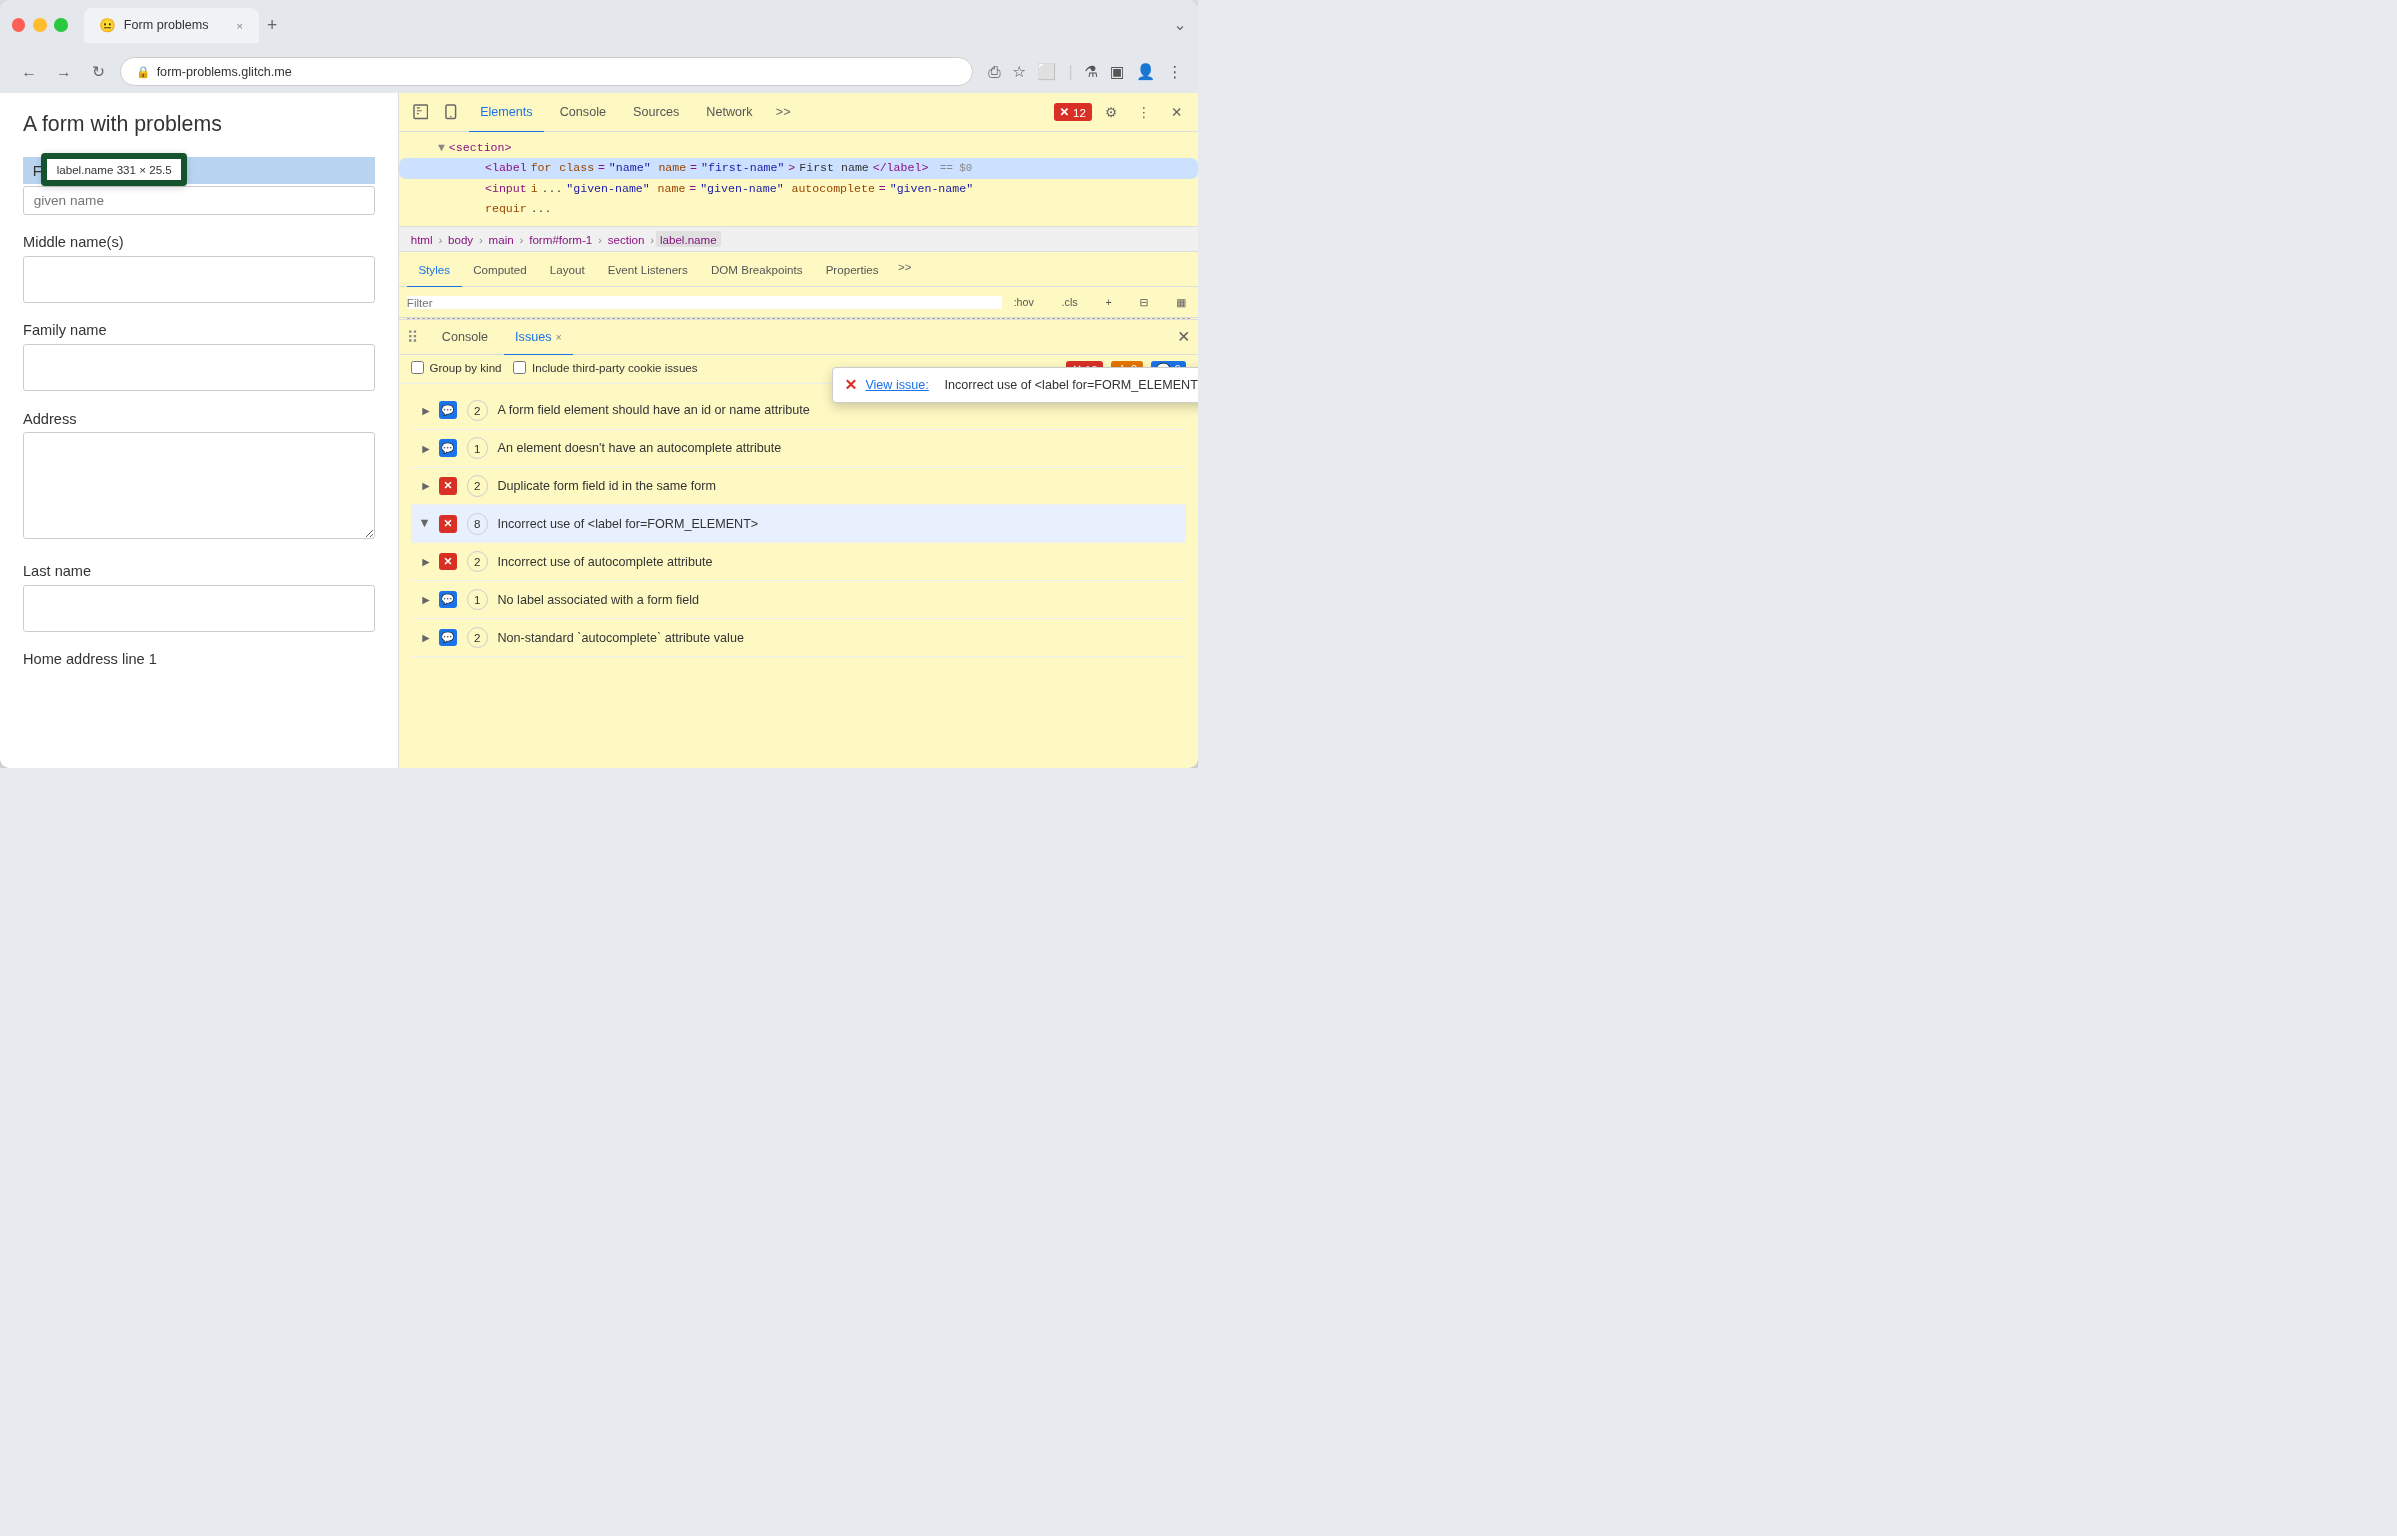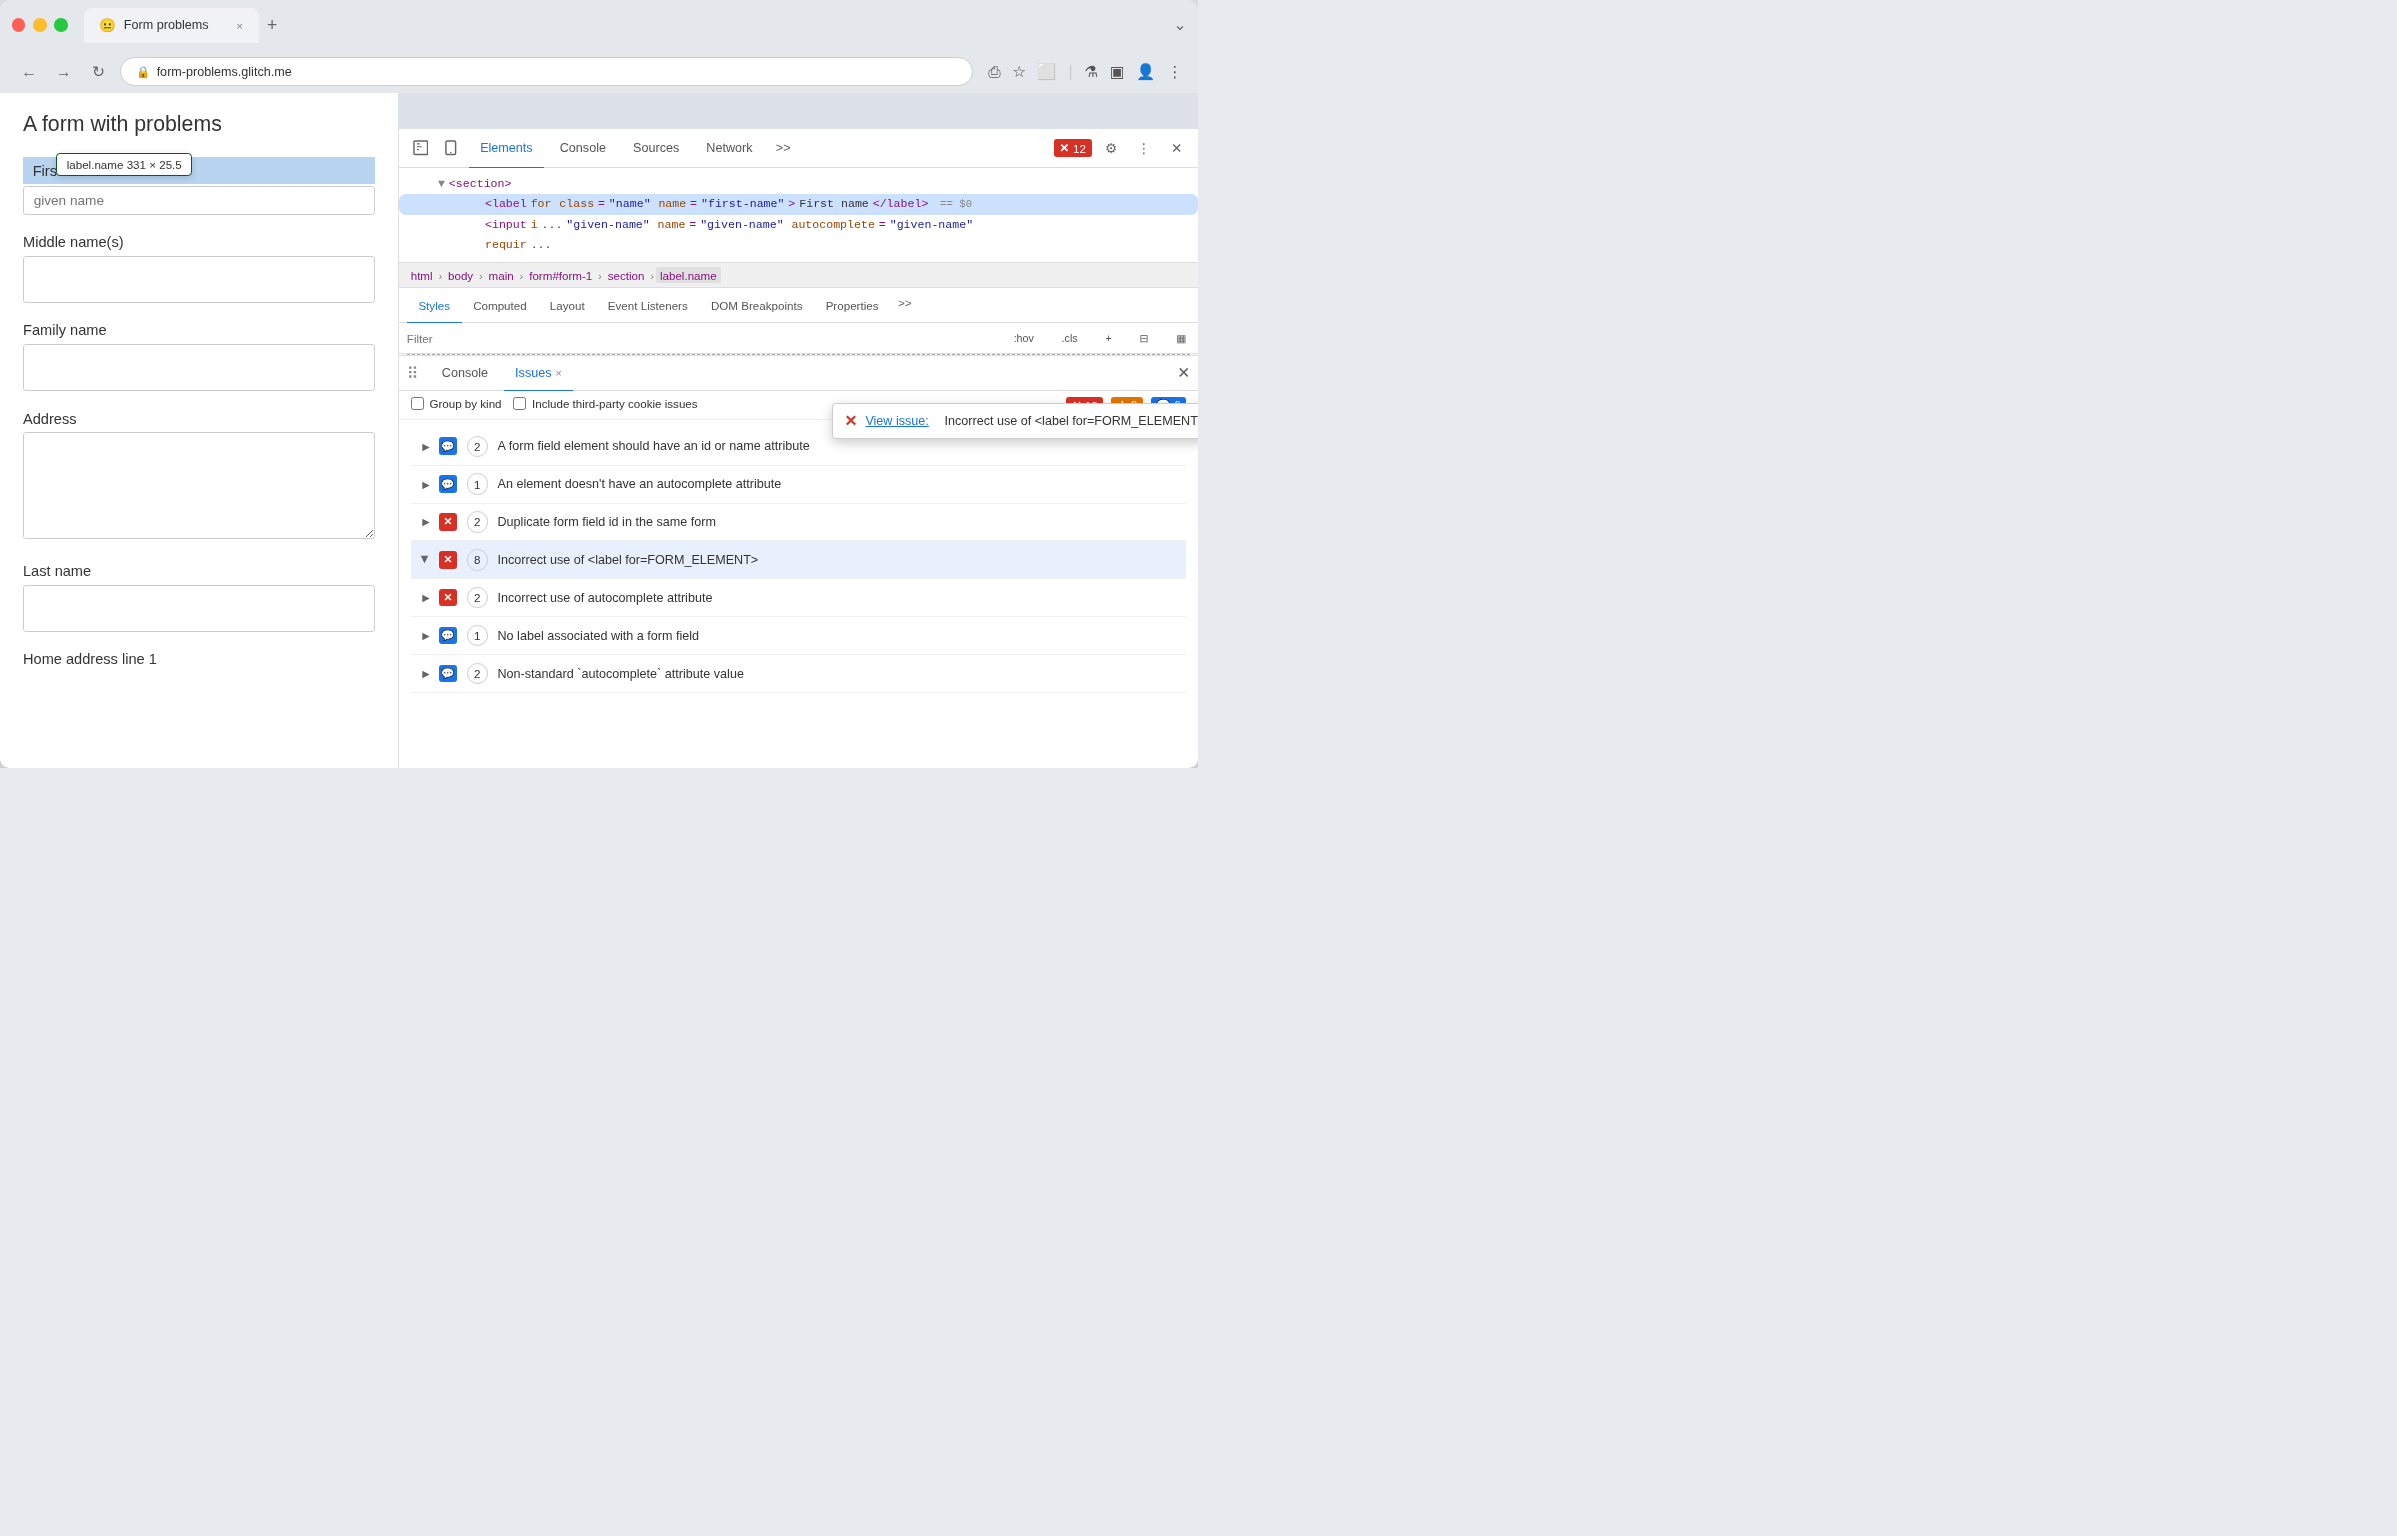--- a/index.html
+++ b/index.html
@@ -149,28 +149,28 @@
       background: #b8d4f0;
       padding: 5.8px 9.7px;
       font-size: 14.6px;
       color: #333;
       margin-bottom: 1.9px;
     }
 
     .label-tooltip {
       position: absolute;
       background: white;
-      border: 1px solid #14532d;
+      border: 6px solid #14532d;
       border-radius: 3.9px;
       padding: 3.9px 9.7px;
       font-size: 11.6px;
       color: #333;
       box-shadow: 0 1.9px 7.8px rgba(0,0,0,0.15);
       top: 60px;
-      left: 56px;
+      left: 41px;
       white-space: nowrap;
       z-index: 10;
     }
 
     .form-input {
       width: 100%;
       border: 1px solid #ccc;
       border-radius: 2.9px;
       padding: 5.8px 9.7px;
       font-size: 13.6px;
@@ -184,26 +184,25 @@
       border-radius: 2.9px;
       padding: 5.8px 9.7px;
       font-size: 13.6px;
       min-height: 107px;
       resize: vertical;
     }
 
     
     .devtools-panel {
       flex: 1;
-      background: #ffffff;
+      background: #fef9c3;
       border-left: 1px solid #ddd;
       display: flex;
       flex-direction: column;
       overflow: hidden;
-      margin-top: 36px;
     }
 
     
     .devtools-toolbar {
       display: flex;
       align-items: center;
       border-bottom: 1px solid #ddd;
       padding: 0 7.8px;
       height: 39px;
       gap: 3.9px;

